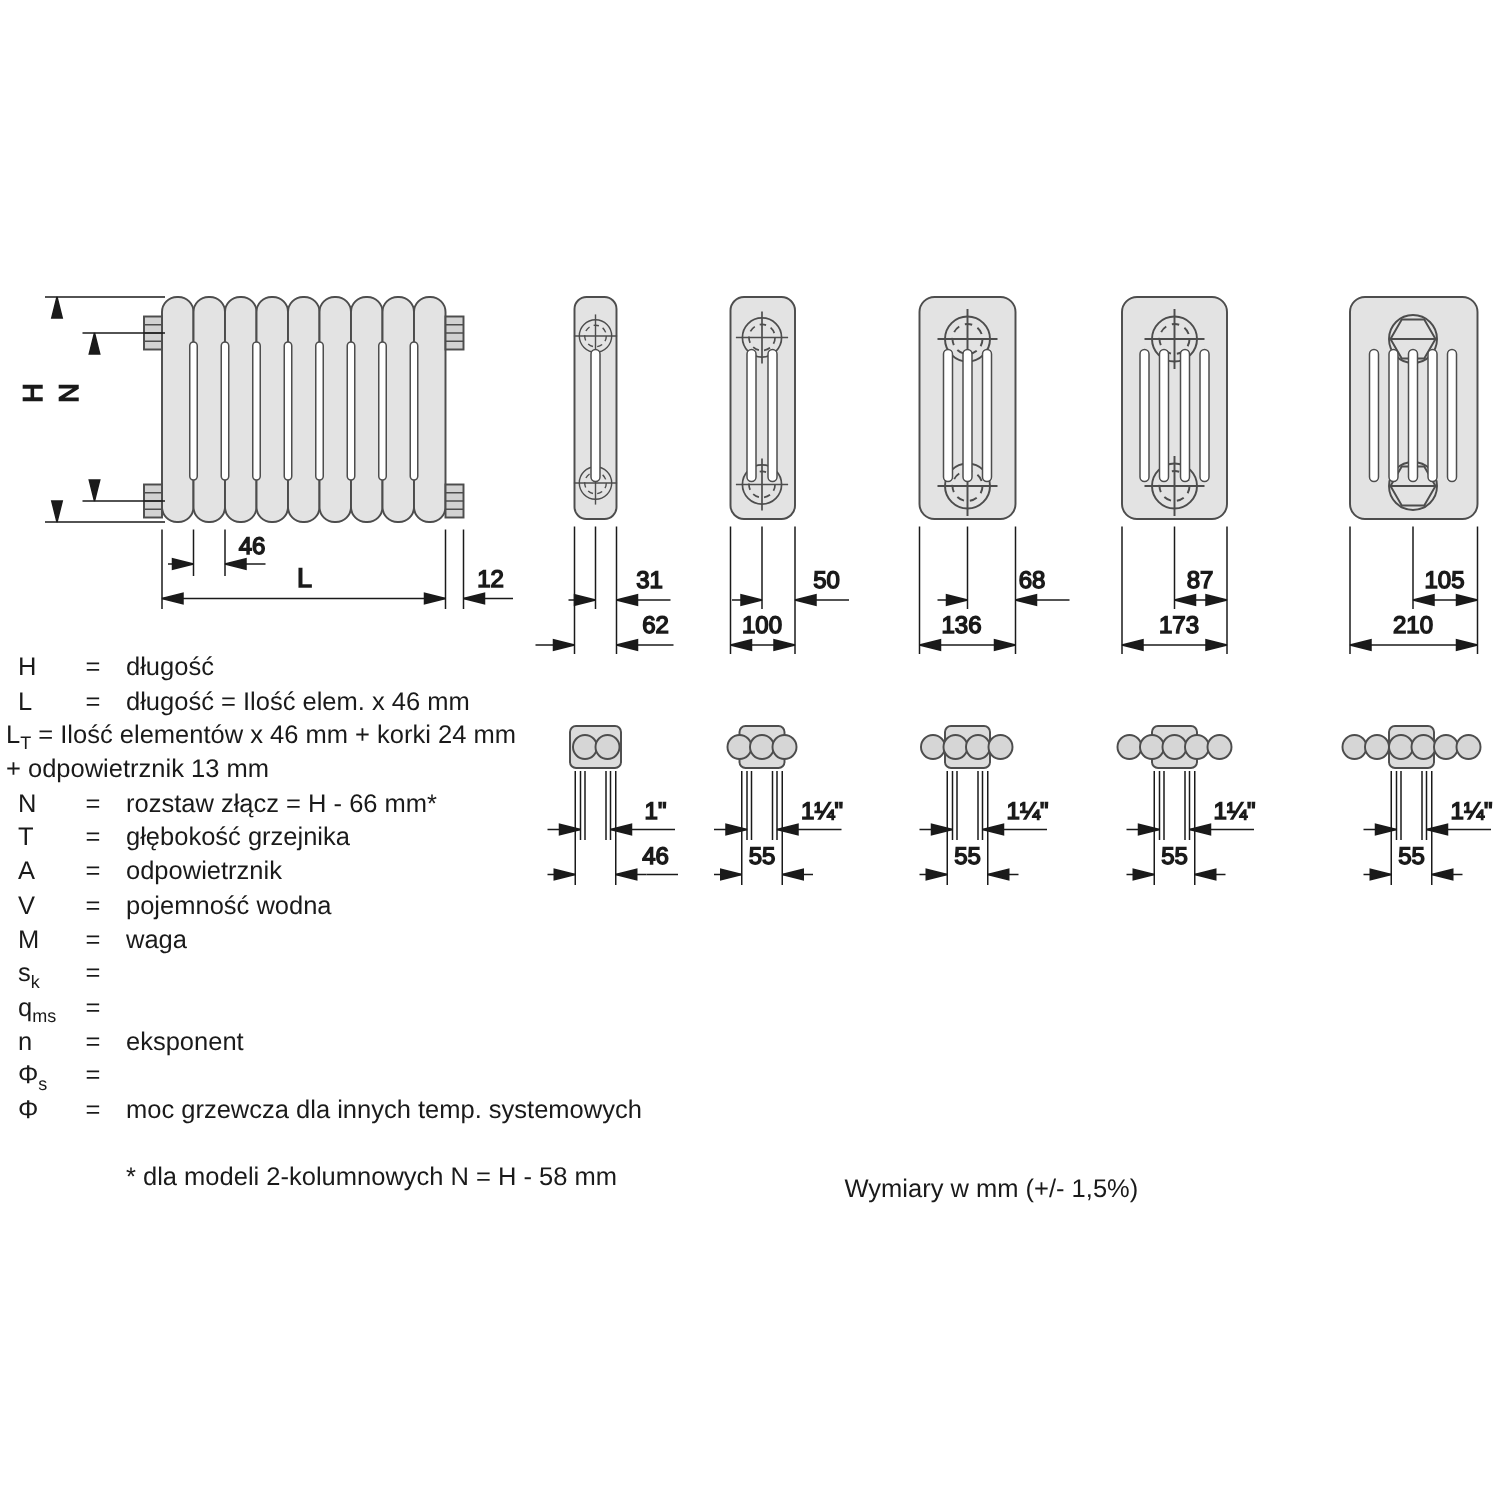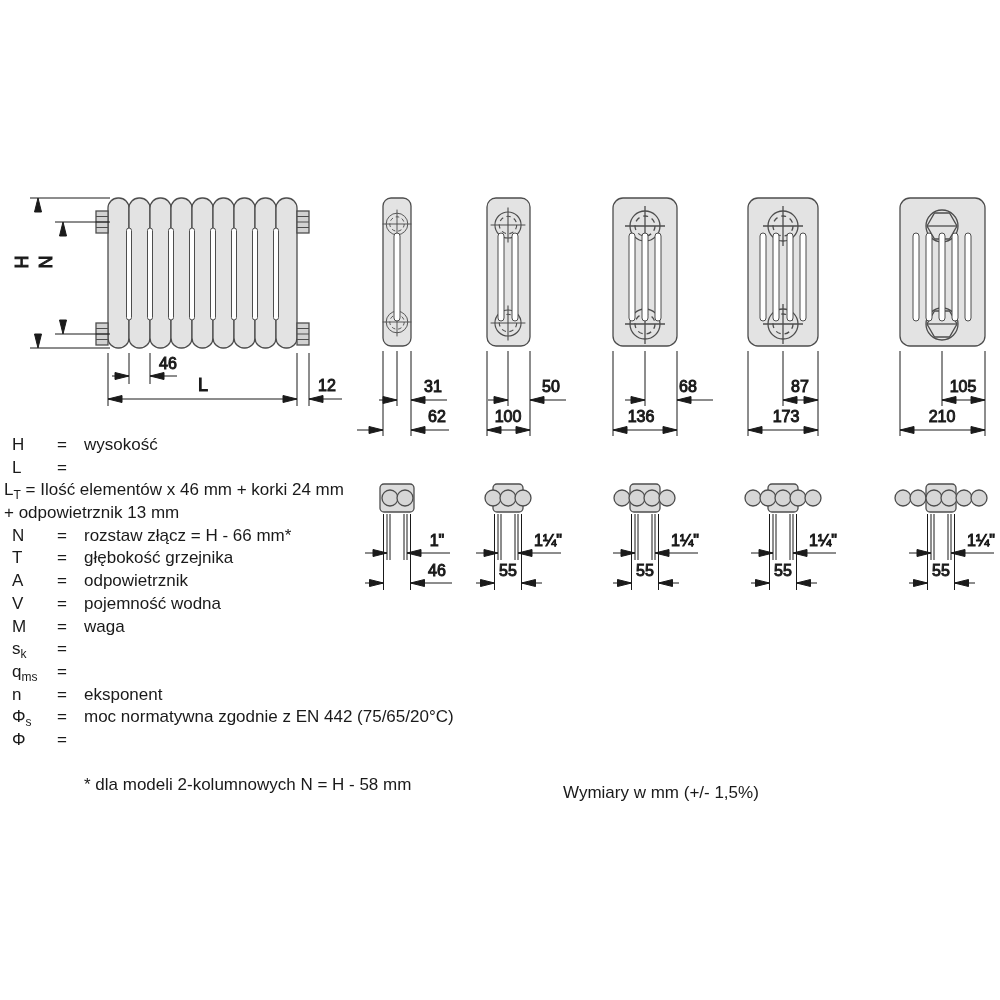--- a/index.html
+++ b/index.html
@@ -310,25 +310,26 @@
     <text x="645" y="576" text-anchor="middle">55</text>
     <text x="783" y="576" text-anchor="middle">55</text>
     <text x="941" y="576" text-anchor="middle">55</text>
   </g>
 </svg>
 
 <div id="legend">
   <div class="lrow">
     <span class="lsym">H</span>
     <span class="leq">=</span>
-    <span class="ldef">wysokość</span>
+    <span class="ldef">długość</span>
   </div>
   <div class="lrow">
     <span class="lsym">L</span>
     <span class="leq">=</span>
+    <span class="ldef">długość = Ilość elem. x 46 mm</span>
   </div>
   <div class="lrow">
     <span class="lfull"><span>L</span><sub>T</sub><span> = Ilość elementów x 46 mm + korki 24 mm</span></span>
   </div>
   <div class="lrow">
     <span class="lfull">+ odpowietrznik 13 mm</span>
   </div>
   <div class="lrow">
     <span class="lsym">N</span>
     <span class="leq">=</span>
@@ -363,25 +364,25 @@
     <span class="leq">=</span>
   </div>
   <div class="lrow">
     <span class="lsym">n</span>
     <span class="leq">=</span>
     <span class="ldef">eksponent</span>
   </div>
   <div class="lrow">
     <span class="lsym"><span>Φ</span><sub>s</sub></span>
     <span class="leq">=</span>
-    <span class="ldef">moc normatywna zgodnie z EN 442 (75/65/20°C)</span>
   </div>
   <div class="lrow">
     <span class="lsym">Φ</span>
     <span class="leq">=</span>
+    <span class="ldef">moc grzewcza dla innych temp. systemowych</span>
   </div>
   <div class="lrow">
     <span class="lfull lindent">* dla modeli 2-kolumnowych N = H - 58 mm</span>
   </div>
 </div>
 
 <div id="footnote">Wymiary w mm (+/- 1,5%)</div>
 
 </div>
 

